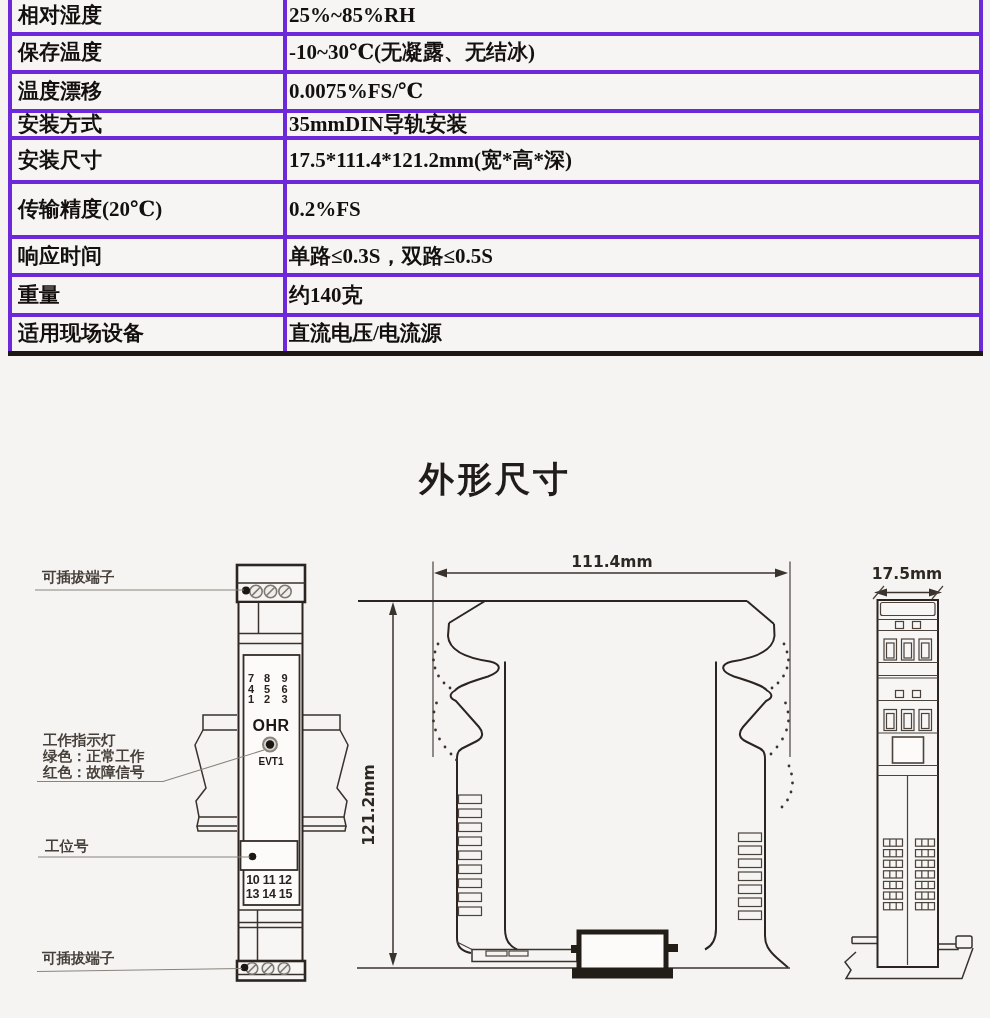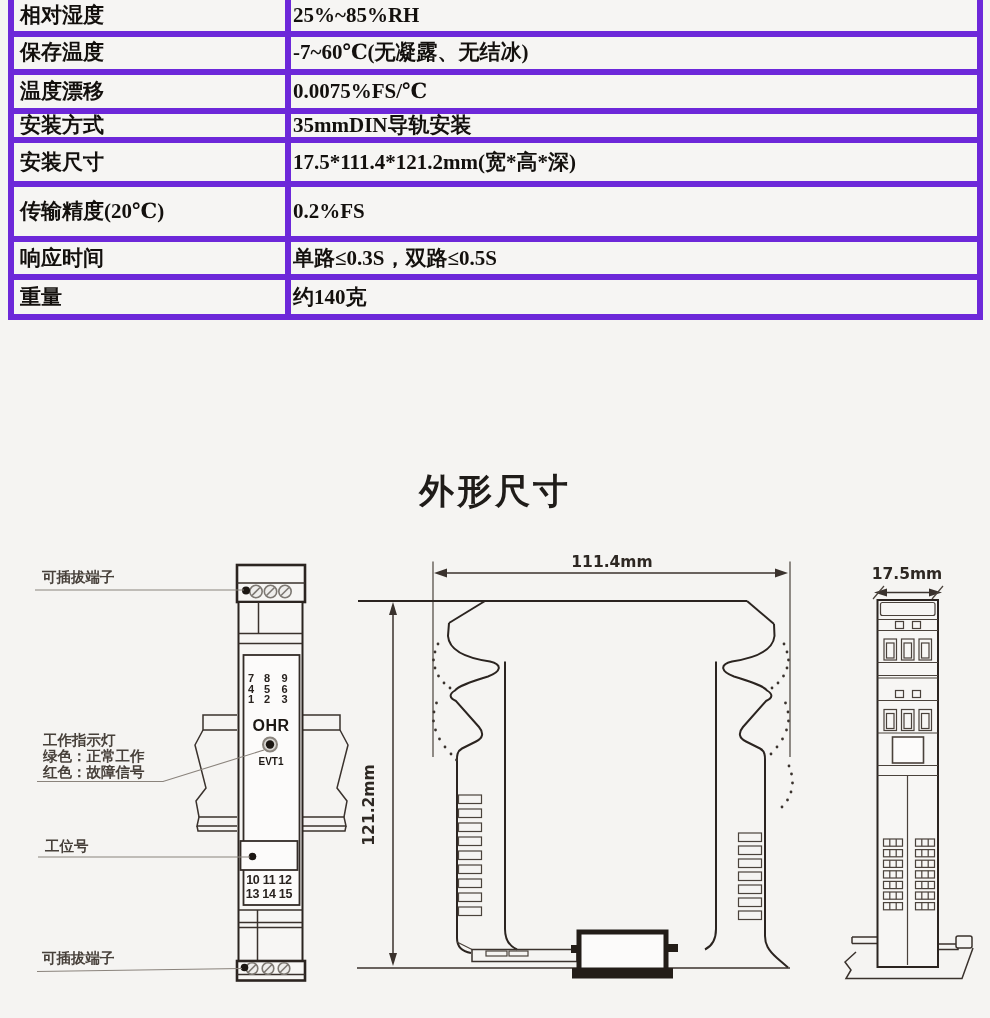--- a/index.html
+++ b/index.html
@@ -11,29 +11,29 @@
   
   .spec-table{
     position:absolute;left:8px;top:0;width:975px;
     border-collapse:collapse;table-layout:fixed;
     border-left:4px solid #1d1813;border-right:4px solid #1d1813;
     border-bottom:5px solid #1d1813;
     font-family:"Liberation Serif","DejaVu Serif",serif;
     font-weight:bold;font-size:21px;color:#13100d;
   }
   .spec-table td{
-    border:6px solid #6d28d9;vertical-align:middle;
+    border:4px solid #6d28d9;vertical-align:middle;
     padding:0 0 0 6px;line-height:1.1;background:#f6f5f3;
   }
   .spec-table tr:first-child td{border-top:none;}
   .spec-table td.val{padding-left:2px;}
   .col-label{width:265px;}
   
   .section-title{
-    position:absolute;left:0;top:468px;width:990px;text-align:center;
+    position:absolute;left:0;top:456px;width:990px;text-align:center;
     font-size:35px;font-weight:600;letter-spacing:3px;color:#1f1c19;
   }
   
   svg{position:absolute;left:0;top:530px;}
   .ln{stroke:#3a322d;stroke-width:1.5;fill:none;}
   .ln2{stroke:#2b2420;stroke-width:2;fill:none;}
   .ln3{stroke:#2b2420;stroke-width:2.6;fill:none;}
   .thin{stroke:#4a423b;stroke-width:1.2;fill:none;}
   .leader{stroke:#8a837c;stroke-width:1.1;fill:none;}
   .fillbg{fill:#f7f6f4;}
@@ -52,21 +52,21 @@
 <body>
 
 <table class="spec-table">
   <tbody>
       <tr style="height:34px">
     <td class="col-label">相对湿度</td>
     <td class="val">25%~85%RH</td>
   </tr>
   <tr style="height:38px">
     <td>保存温度</td>
-    <td class="val">-7~60℃(无凝露、无结冰)</td>
+    <td class="val">-10~30℃(无凝露、无结冰)</td>
   </tr>
   <tr style="height:39px">
     <td>温度漂移</td>
     <td class="val">0.0075%FS/℃</td>
   </tr>
   <tr style="height:24px">
     <td>安装方式</td>
     <td class="val">35mmDIN导轨安装</td>
   </tr>
   <tr style="height:44px">
@@ -77,20 +77,24 @@
     <td>传输精度(20℃)</td>
     <td class="val">0.2%FS</td>
   </tr>
   <tr style="height:38px">
     <td>响应时间</td>
     <td class="val">单路≤0.3S，双路≤0.5S</td>
   </tr>
   <tr style="height:40px">
     <td>重量</td>
     <td class="val">约140克</td>
+  </tr>
+  <tr style="height:38px">
+    <td>适用现场设备</td>
+    <td class="val">直流电压/电流源</td>
   </tr>
 </tbody>
   </table>
 
 <div class="section-title">外形尺寸</div>
 
 <svg width="990" height="488" viewBox="0 530 990 488">
 
   <g>
 

